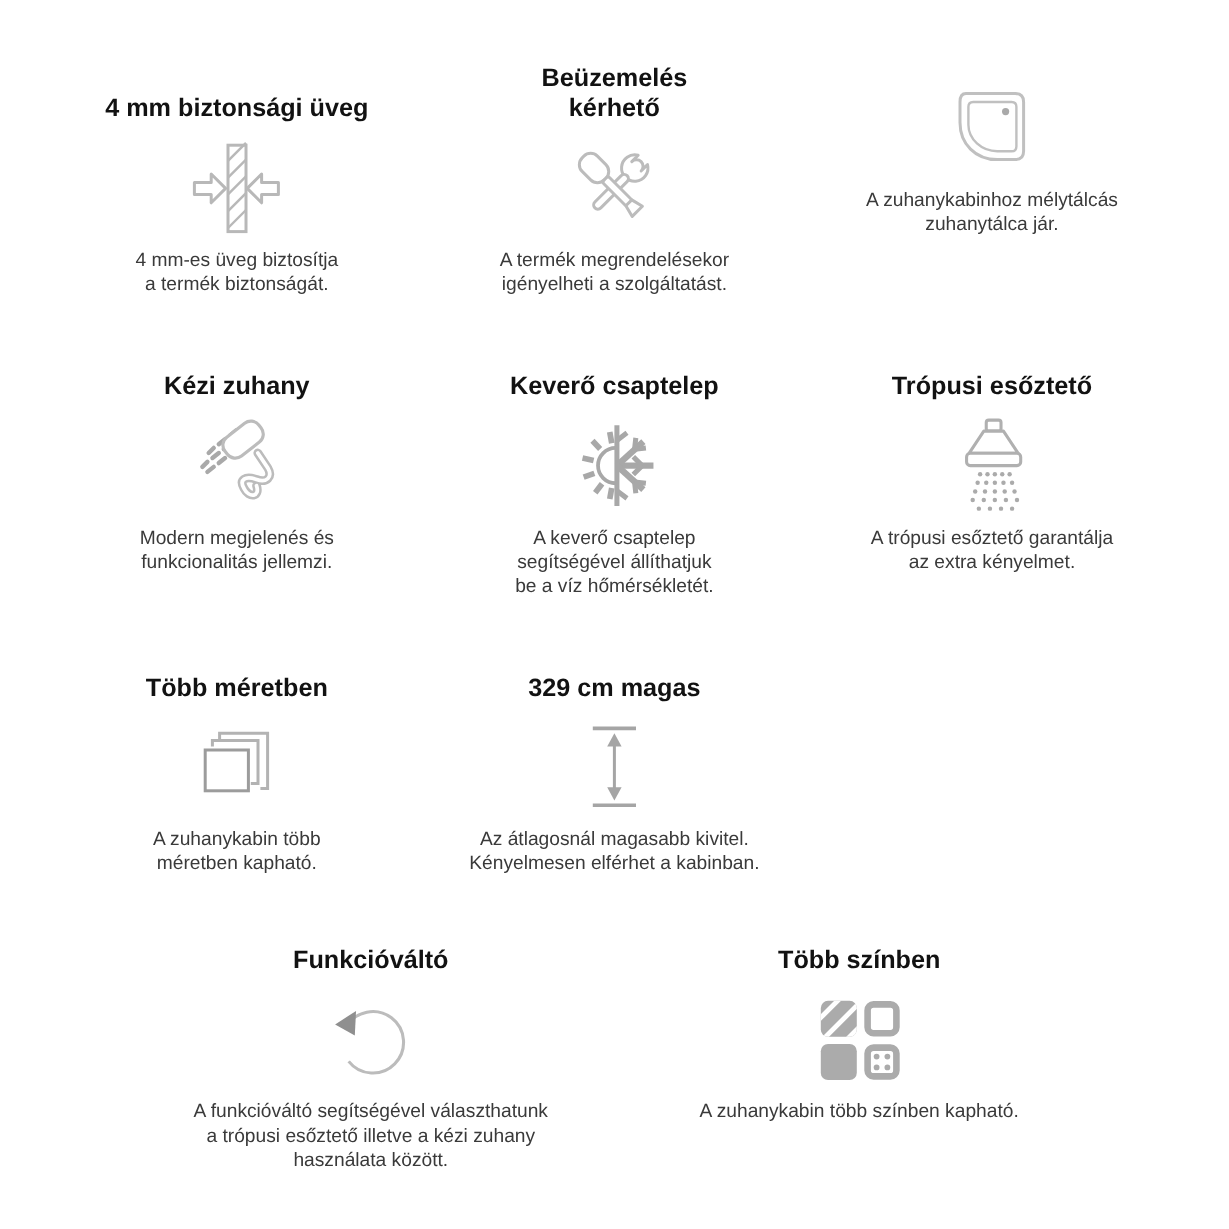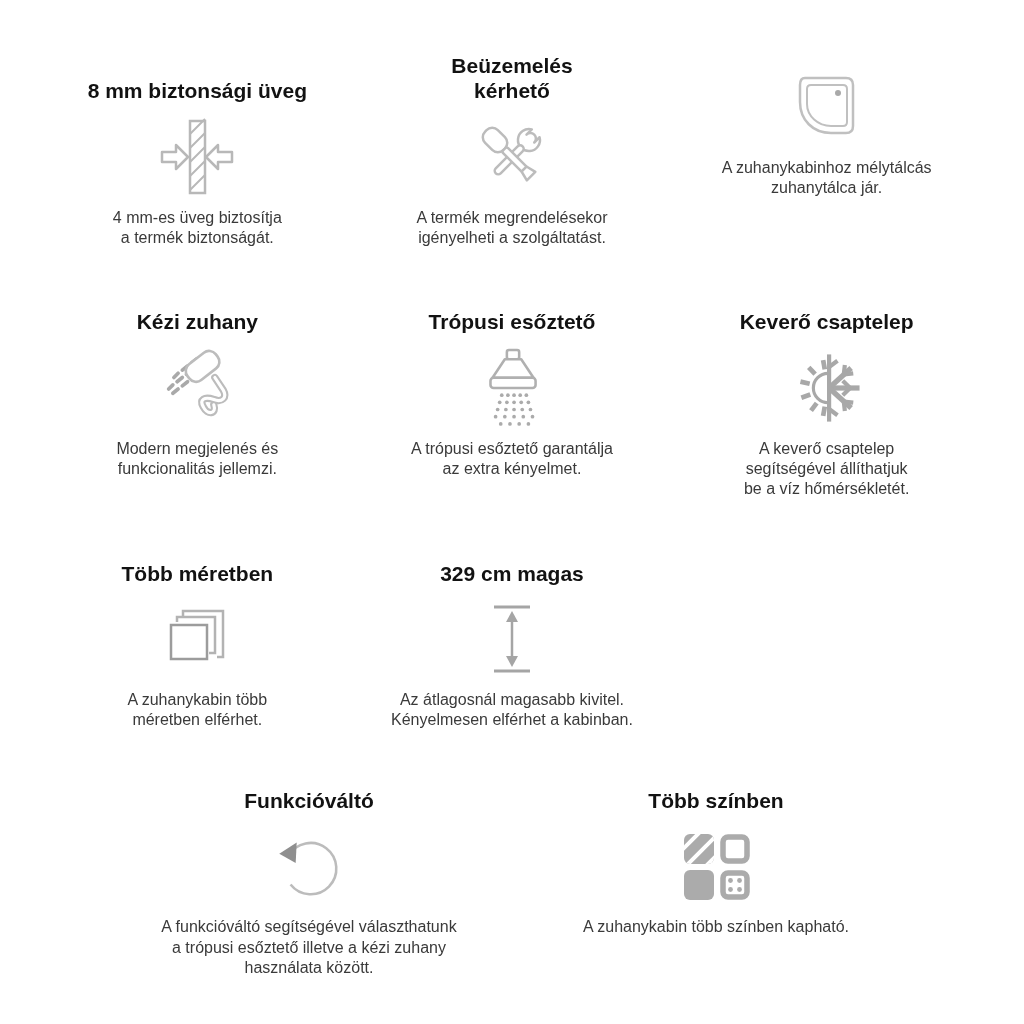--- a/index.html
+++ b/index.html
@@ -28,21 +28,21 @@
   .fb2{width:384px;margin-left:-8px;}
   svg{display:block;}
 </style>
 </head>
 <body>
 
 <div class="features-grid">
 
   <div class="feature r1">
     <div class="f-title-wrap">
-        <div class="f-title">8 mm biztonsági üveg</div>
+        <div class="f-title">4 mm biztonsági üveg</div>
       </div>
     <div class="f-icon">
       <svg width="80" height="80" viewBox="0 0 80 80">
         <rect x="33" y="4" width="15" height="72" fill="#ffffff" stroke="#b8b8b8" stroke-width="2.5"></rect>
         <g stroke="#b8b8b8" stroke-width="2">
           <line x1="33" y1="17" x2="48" y2="2"></line>
             <line x1="33" y1="31" x2="48" y2="16"></line>
           <line x1="33" y1="45" x2="48" y2="30"></line>
             <line x1="33" y1="59" x2="48" y2="44"></line>
           <line x1="33" y1="73" x2="48" y2="58"></line>
@@ -102,20 +102,54 @@
         </g>
         <path d="M57,30 L65,42 C69,49 64,54 56,51 C47,48 42,51 46,58 C50,66 59,65 56,56" fill="none" stroke="#bcbcbc" stroke-width="7" stroke-linecap="round" stroke-linejoin="round"></path>
         <path d="M57,30 L65,42 C69,49 64,54 56,51 C47,48 42,51 46,58 C50,66 59,65 56,56" fill="none" stroke="#ffffff" stroke-width="3" stroke-linecap="round" stroke-linejoin="round"></path>
         <g transform="rotate(-38 45 19)">
           <rect x="28" y="10" width="34" height="19" rx="8" fill="#ffffff" stroke="#bcbcbc" stroke-width="2.5"></rect>
         </g>
       </svg>
     </div>
     <div class="f-desc">Modern megjelenés és
 funkcionalitás jellemzi.</div>
+  </div>
+
+  <div class="feature">
+    <div class="f-title-wrap">
+        <div class="f-title">Keverő csaptelep</div>
+      </div>
+    <div class="f-icon">
+      <svg width="84" height="84" viewBox="0 0 80 80">
+        <path d="M41,26 A14,14 0 0 0 41,54" fill="none" stroke="#a8a8a8" stroke-width="3"></path>
+        <g stroke="#a8a8a8" stroke-width="4.5">
+          <line x1="37.9" y1="22.3" x2="36.3" y2="13.4"></line>
+          <line x1="28.7" y1="26.8" x2="22.6" y2="20.3"></line>
+          <line x1="23.5" y1="35.9" x2="14.7" y2="33.9"></line>
+          <line x1="24.1" y1="46.2" x2="15.6" y2="49.2"></line>
+          <line x1="30.2" y1="54.4" x2="24.8" y2="61.6"></line>
+          <line x1="37.9" y1="57.7" x2="36.3" y2="66.6"></line>
+        </g>
+        <g stroke="#a8a8a8" stroke-width="5">
+          <line x1="42" y1="40" x2="71" y2="40"></line>
+          <line x1="42" y1="40" x2="63" y2="21"></line>
+          <line x1="42" y1="40" x2="63" y2="59"></line>
+        </g>
+        <line x1="42" y1="8" x2="42" y2="72" stroke="#a8a8a8" stroke-width="4"></line>
+        <g stroke="#a8a8a8" stroke-width="4">
+          <path d="M62,40 L55,33 M62,40 L55,47"></path>
+          <path d="M56,27 L57,18 M56,27 L65,26"></path>
+          <path d="M56,53 L57,62 M56,53 L65,54"></path>
+          <path d="M42,20 L50,14 M42,60 L50,66"></path>
+        </g>
+      </svg>
+    </div>
+    <div class="f-desc">A keverő csaptelep
+segítségével állíthatjuk
+be a víz hőmérsékletét.</div>
   </div>
 
   <div class="feature">
     <div class="f-title-wrap">
         <div class="f-title">Trópusi esőztető</div>
       </div>
     <div class="f-icon">
       <svg width="82" height="82" viewBox="0 0 80 80">
         <rect x="35" y="3" width="12" height="9" rx="2" fill="#ffffff" stroke="#b0b0b0" stroke-width="2.5"></rect>
         <path d="M33,12 H49 L61,30 H21 Z" fill="#ffffff" stroke="#b0b0b0" stroke-width="2.5" stroke-linejoin="round"></path>
@@ -147,65 +181,31 @@
             <circle cx="56" cy="75" r="1.8"></circle>
         </g>
       </svg>
     </div>
     <div class="f-desc">A trópusi esőztető garantálja
 az extra kényelmet.</div>
   </div>
 
   <div class="feature">
     <div class="f-title-wrap">
-        <div class="f-title">Keverő csaptelep</div>
-      </div>
-    <div class="f-icon">
-      <svg width="84" height="84" viewBox="0 0 80 80">
-        <path d="M41,26 A14,14 0 0 0 41,54" fill="none" stroke="#a8a8a8" stroke-width="3"></path>
-        <g stroke="#a8a8a8" stroke-width="4.5">
-          <line x1="37.9" y1="22.3" x2="36.3" y2="13.4"></line>
-          <line x1="28.7" y1="26.8" x2="22.6" y2="20.3"></line>
-          <line x1="23.5" y1="35.9" x2="14.7" y2="33.9"></line>
-          <line x1="24.1" y1="46.2" x2="15.6" y2="49.2"></line>
-          <line x1="30.2" y1="54.4" x2="24.8" y2="61.6"></line>
-          <line x1="37.9" y1="57.7" x2="36.3" y2="66.6"></line>
-        </g>
-        <g stroke="#a8a8a8" stroke-width="5">
-          <line x1="42" y1="40" x2="71" y2="40"></line>
-          <line x1="42" y1="40" x2="63" y2="21"></line>
-          <line x1="42" y1="40" x2="63" y2="59"></line>
-        </g>
-        <line x1="42" y1="8" x2="42" y2="72" stroke="#a8a8a8" stroke-width="4"></line>
-        <g stroke="#a8a8a8" stroke-width="4">
-          <path d="M62,40 L55,33 M62,40 L55,47"></path>
-          <path d="M56,27 L57,18 M56,27 L65,26"></path>
-          <path d="M56,53 L57,62 M56,53 L65,54"></path>
-          <path d="M42,20 L50,14 M42,60 L50,66"></path>
-        </g>
-      </svg>
-    </div>
-    <div class="f-desc">A keverő csaptelep
-segítségével állíthatjuk
-be a víz hőmérsékletét.</div>
-  </div>
-
-  <div class="feature">
-    <div class="f-title-wrap">
         <div class="f-title">Több méretben</div>
       </div>
     <div class="f-icon">
       <svg width="80" height="80" viewBox="0 0 80 80">
         <path d="M26,17 V12 H66 V58 H60" fill="none" stroke="#b3b3b3" stroke-width="2.5"></path>
         <path d="M20,23 V18 H58 V54 H52" fill="none" stroke="#b3b3b3" stroke-width="2.5"></path>
         <rect x="14" y="26" width="36" height="34" fill="#ffffff" stroke="#9c9c9c" stroke-width="2.5"></rect>
       </svg>
     </div>
     <div class="f-desc">A zuhanykabin több
-méretben elférhet.</div>
+méretben kapható.</div>
   </div>
 
   <div class="feature">
     <div class="f-title-wrap">
         <div class="f-title">329 cm magas</div>
       </div>
     <div class="f-icon">
       <svg width="80" height="80" viewBox="0 0 80 80">
         <line x1="22" y1="8" x2="58" y2="8" stroke="#a5a5a5" stroke-width="3"></line>
         <line x1="22" y1="72" x2="58" y2="72" stroke="#a5a5a5" stroke-width="3"></line>

